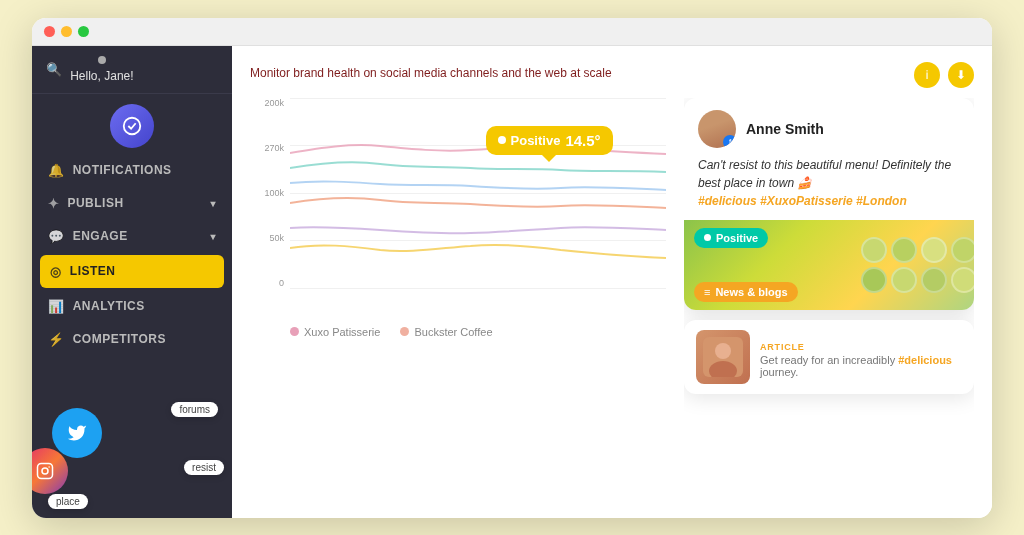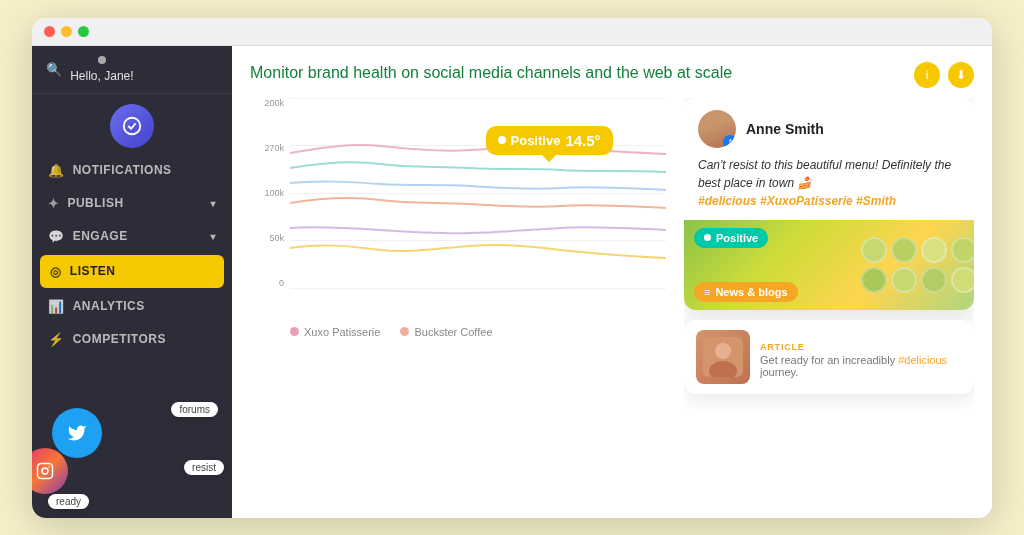--- a/index.html
+++ b/index.html
@@ -157,22 +157,22 @@
     .main-content {
       flex: 1;
       background: #fff;
       display: flex;
       flex-direction: column;
       padding: 16px 18px;
       overflow: hidden;
       position: relative;
     }
     .main-subtitle {
-      font-size: 16px;
-      color: #15803d;
+      font-size: 12px;
+      color: #7f1d1d;
       margin-bottom: 3px;
     }
     .chart-container {
       width: 100%;
       height: 220px;
       position: relative;
     }
     .y-axis {
       position: absolute;
       left: 0;
@@ -402,21 +402,21 @@
       font-weight: 700;
       color: #222;
       line-height: 1.4;
       margin-bottom: 3px;
     }
     .article-title .brand-highlight { color: #f5a623; }
     .article-desc {
       font-size: 11px;
       color: #777;
     }
-    .article-desc .hashtag { color: #f5a623; font-weight: 400; }
+    .article-desc .hashtag { color: #f5a623; font-weight: 700; }
     .grid-background {
       position: absolute;
       left: 40px;
       right: 0;
       top: 0;
       bottom: 30px;
       pointer-events: none;
     }
     .grid-line {
       position: absolute;
@@ -496,21 +496,21 @@
             <circle cx="17.5" cy="6.5" r="1" fill="white"></circle>
           </svg>
         </div>
         <div class="label-bubble label-forums">
           <span>forums</span>
         </div>
         <div class="label-bubble label-blogs">
           <span>resist</span>
         </div>
         <div class="label-bubble label-news">
-          <span>ready</span>
+          <span>place</span>
         </div>
       </div>
     </div>
 
     <div class="main-content">
 
       <div style="display:flex; justify-content:space-between; align-items:center; margin-bottom:10px;">
         <span class="main-subtitle">Monitor brand health on social media channels and the web at scale</span>
         <div style="display:flex; gap:4px;">
           <div class="icon-btn icon-btn-info">ℹ</div>
@@ -580,21 +580,21 @@
           <div class="social-card">
             <div class="social-card-header">
               <div class="avatar">
                 <div class="avatar-face"></div>
                 <div class="fb-badge">f</div>
               </div>
               <span class="user-name">Anne Smith</span>
             </div>
             <div class="card-text">
               <span>Can't resist to this beautiful menu! Definitely the best place in town 🍰</span><br>
-              <span class="hashtag-text">#delicious #XuxoPatisserie #Smith</span>
+              <span class="hashtag-text">#delicious #XuxoPatisserie #London</span>
             </div>
 
             <div class="card-image">
               <div class="macarons-visual">
                 <div style="display:flex; flex-direction:column; gap:4px; padding-left:180px;">
                   <div class="macaron-row">
                     <div class="macaron" style="background:#c8d870;"></div>
                     <div class="macaron" style="background:#b8d060;"></div>
                     <div class="macaron" style="background:#d8e080;"></div>
                     <div class="macaron" style="background:#c0d468;"></div>

